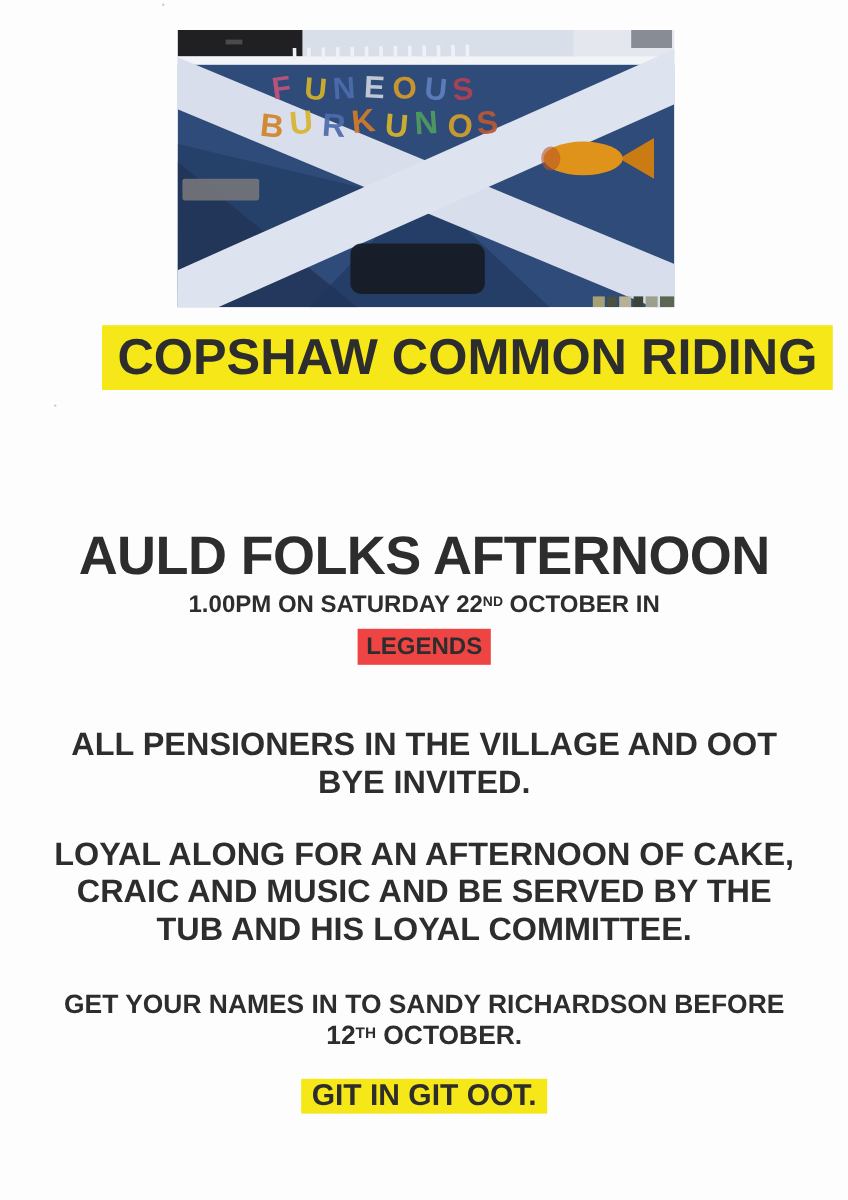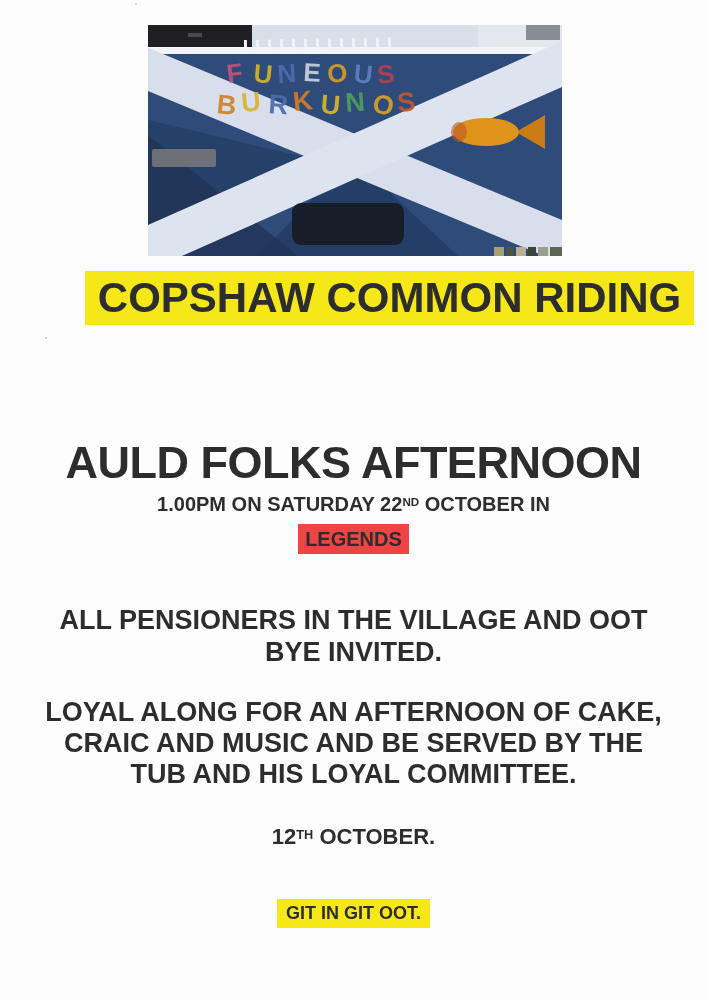--- a/index.html
+++ b/index.html
@@ -20,21 +20,21 @@
 
   
   .title-band { top:271px;padding-left:36px; }
   .hl-yellow { background:#f5e718; display:inline-block; line-height:54px; padding:0 13px; font-size:42px; }
   .heading   { top:392px; font-size:45px; line-height:51px; letter-spacing:-0.5px;margin-top:45px; }
   .when      { top:488px; font-size:20px; line-height:32px; }
   .hl-red    { background:#ef4444; display:inline-block; line-height:30px; padding:0 7px; }
   .invite    { top:604px; font-size:27px; line-height:32px; }
   .details   { top:697px; font-size:27px; line-height:31px; }
   .rsvp      { top:824px; font-size:22px; line-height:26px; }
-  .footer    { top:899px; font-size:18px; }
+  .footer    { top:899px; font-size:25px; }
   .hl-yellow-sm { background:#f5e718; display:inline-block; line-height:29px; padding:0 9px; }
   sup { font-size:0.58em; position:relative; top:-0.42em; vertical-align:baseline; }
 
   .speck { position:absolute; background:#9a9a9a; border-radius:50%; opacity:.5; }
   #speck1 { left:135px; top:3px;  width:2px; height:2px; }
   #speck2 { left:45px;  top:337px; width:2px; height:2px; }
 </style>
 </head>
 <body>
 
@@ -123,20 +123,21 @@
   <div>BYE INVITED.</div>
 </div>
 
 <div class="abs center details">
   <div>LOYAL ALONG FOR AN AFTERNOON OF CAKE,</div>
   <div>CRAIC AND MUSIC AND BE SERVED BY THE</div>
   <div>TUB AND HIS LOYAL COMMITTEE.</div>
 </div>
 
 <div class="abs center rsvp">
+  <div>GET YOUR NAMES IN TO SANDY RICHARDSON BEFORE</div>
   <div><span>12</span><sup>TH</sup><span> OCTOBER.</span></div>
 </div>
 
 <div class="abs center footer">
   <span class="hl-yellow-sm">GIT IN GIT OOT.</span>
 </div>
 
 <div class="speck" id="speck1"></div>
 <div class="speck" id="speck2"></div>
 

